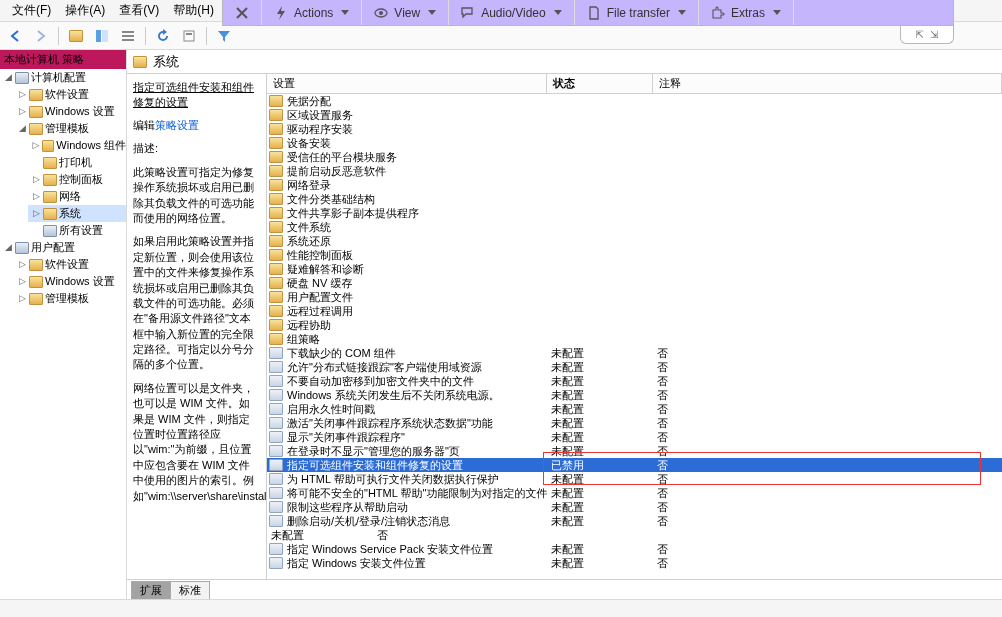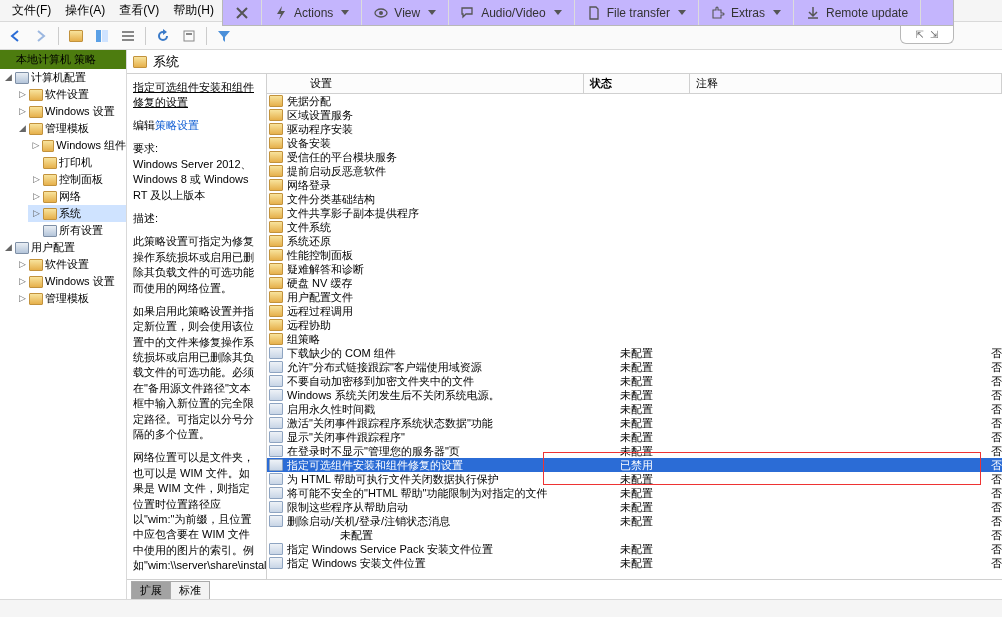--- a/index.html
+++ b/index.html
@@ -18,47 +18,47 @@
 .menu-bar .menu-item { padding: 2px 6px; cursor:pointer; }
 
 
 .toolbar { position: absolute; top: 22px; left:0; width:100%; height:28px; background:#fafafa; border-bottom:1px solid #d9d9d9; display:flex; align-items:center; padding:0 4px; gap:4px; }
 .toolbar .tbtn { width:22px; height:22px; display:flex; align-items:center; justify-content:center; cursor:pointer; border:1px solid transparent; }
 .toolbar .sep { width:1px; height:18px; background:#ccc; margin:0 2px; }
 
 
 .workspace { position:absolute; top:50px; left:0; right:0; bottom:18px; display:flex; }
 .tree-panel { width:127px; background:#fff; border-right:1px solid #d9d9d9; overflow:auto; }
-.tree-panel .tree-title { background:#4d7c0f; padding:2px 16px; font-size:11px; }
+.tree-panel .tree-title { background:#be185d; padding:2px 4px; font-size:11px; }
 .tree-node { display:flex; align-items:center; gap:2px; padding:1px 0 1px 4px; font-size:11px; white-space:nowrap; cursor:pointer; }
 .tree-node .twisty { width:9px; height:9px; font-size:9px; color:#666; display:inline-block; text-align:center; line-height:9px; }
 .tree-node .twisty.none { visibility:hidden; }
 .tree-ico { width:14px; height:12px; display:inline-block; }
 .folder-ico { background:linear-gradient(#f8e39c,#e6b04b); border:1px solid #c2923c; border-radius:1px; }
 .cfg-ico { background:linear-gradient(#e9eef4,#b4c5da); border:1px solid #7e8fa6; border-radius:1px; }
 .tree-children { padding-left:14px; }
 
 .content { flex:1; display:flex; flex-direction:column; background:#fff; }
 .content-header { height:24px; background:#fff; border-bottom:1px solid #d0d0d0; display:flex; align-items:center; padding-left:6px; gap:6px; font-size:13px; }
 .content-body { flex:1; display:flex; overflow:hidden; }
 
 .desc-panel { width:140px; border-right:1px solid #d0d0d0; padding:6px; font-size:11px; overflow:auto; }
 .desc-panel .title { font-weight:normal; text-decoration:underline; color:#000; margin-bottom:8px; display:block; }
 .desc-panel a { color:#0b5bd3; cursor:pointer; }
 .desc-panel p { margin-bottom:8px; line-height:1.4; }
 
 .list-panel { flex:1; display:flex; flex-direction:column; overflow:auto; position:relative; }
 .col-headers { display:flex; height:20px; border-bottom:1px solid #d0d0d0; background:#fcfcfc; font-size:11px; position:sticky; top:0; }
 .col-headers div { border-right:1px solid #d0d0d0; padding:2px 6px; }
-.col-name { width:280px;margin-left:37px; }
+.col-name { width:280px; }
 .col-state { width:106px;font-weight:bold; }
 .col-note { flex:1; }
 
 .list-body { flex:1; }
-.row { display:flex; align-items:center; height:14px; font-size:11px; cursor:pointer;text-align:right; }
+.row { display:flex; align-items:center; height:14px; font-size:11px; cursor:pointer; }
 .row.sel { background:#2b6cd6; color:#fff; }
 .row .c-name { width:280px; display:flex; align-items:center; gap:4px; padding-left:2px; white-space:nowrap; overflow:hidden; }
 .row .c-state { width:106px; padding-left:4px; }
 .row .c-note { flex:1; padding-left:4px; }
 .item-ico { width:14px; height:12px; display:inline-block; flex-shrink:0; }
 .policy-ico { background:linear-gradient(#eef2f7,#c8d5e6); border:1px solid #8ea4c1; border-radius:1px; position:relative; }
 .red-box { position:absolute; left:276px; top:378px; width:438px; height:33px; border:1px solid #e33; pointer-events:none; z-index:5; }
 
 .bottom-tabs { height:20px; border-top:1px solid #d0d0d0; display:flex; align-items:flex-end; padding-left:4px; font-size:11px; }
 .bottom-tabs .tab { border:1px solid #aaa; border-bottom:none; padding:1px 8px; margin-right:-1px; background:#f3f3f3; cursor:pointer; }
@@ -109,26 +109,20 @@
       </svg>
     <span>File transfer</span>
     <span class="caret-down"></span>
   </div>
   <div class="btn">
     <svg class="ico" viewBox="0 0 14 14">
         <path d="M2 4 H5 V2 A1 1 0 0 1 7 2 V4 H10 V7 H12 A1 1 0 0 1 12 9 H10 V12 H2 Z" fill="none" stroke="#555" stroke-width="1.1"></path>
       </svg>
     <span>Extras</span>
     <span class="caret-down"></span>
-  </div>
-  <div class="btn">
-    <svg class="ico" viewBox="0 0 14 14">
-        <path d="M7 1 V9 M3 6 L7 10 L11 6 M2 12 H12" fill="none" stroke="#555" stroke-width="1.5"></path>
-      </svg>
-    <span>Remote update</span>
   </div>
 </div>
 <div class="pin-tab">
   <span>⇱</span>
   <span>⇲</span>
 </div>
 
 <div class="menu-bar">
   <span class="menu-item">文件(F)</span>
   <span class="menu-item">操作(A)</span>
@@ -269,21 +263,20 @@
   <div class="content">
     <div class="content-header">
       <span class="tree-ico folder-ico"></span>
       <span>系统</span>
     </div>
     <div class="content-body">
 
       <div class="desc-panel">
         <span class="title">指定可选组件安装和组件修复的设置</span>
         <p><span>编辑</span><a>策略设置</a></p>
-        <p><span>要求:</span><br><span>Windows Server 2012、Windows 8 或 Windows RT 及以上版本</span></p>
         <p><span>描述:</span></p>
         <p>此策略设置可指定为修复操作系统损坏或启用已删除其负载文件的可选功能而使用的网络位置。</p>
         <p>如果启用此策略设置并指定新位置，则会使用该位置中的文件来修复操作系统损坏或启用已删除其负载文件的可选功能。必须在"备用源文件路径"文本框中输入新位置的完全限定路径。可指定以分号分隔的多个位置。</p>
         <p>网络位置可以是文件夹，也可以是 WIM 文件。如果是 WIM 文件，则指定位置时位置路径应以"wim:"为前缀，且位置中应包含要在 WIM 文件中使用的图片的索引。例如"wim:\\server\share\install.wim:3"。</p>
 
       </div>
 
       <div class="list-panel">
         <div class="col-headers">
           <div class="col-name">设置</div>

